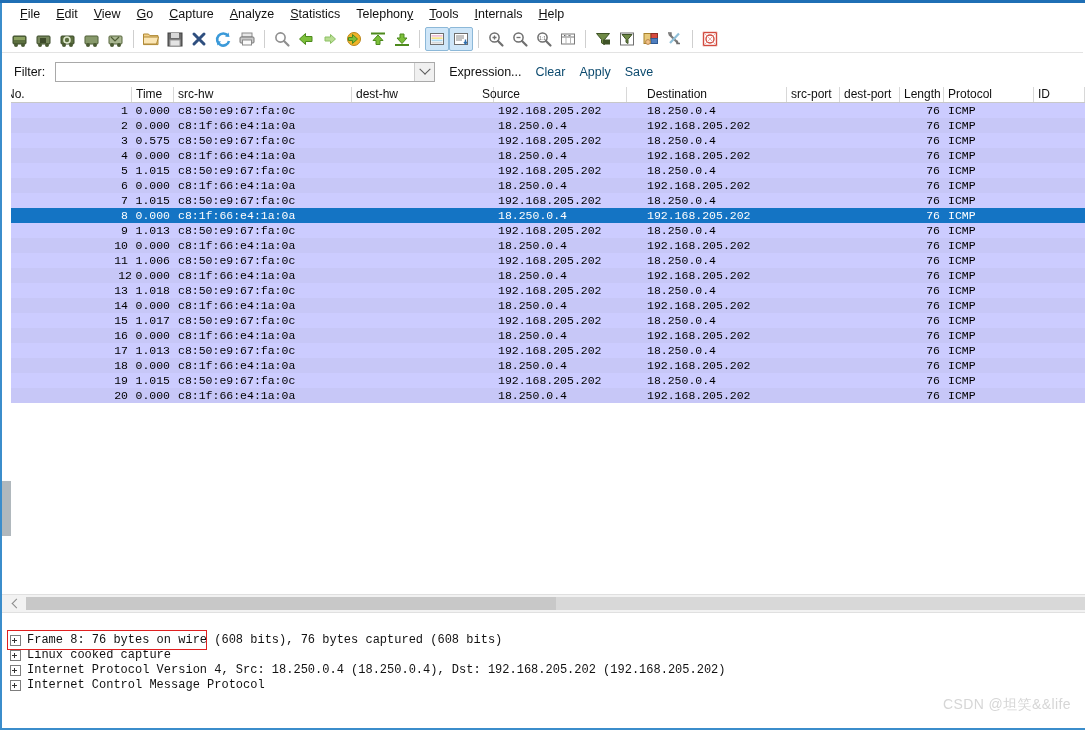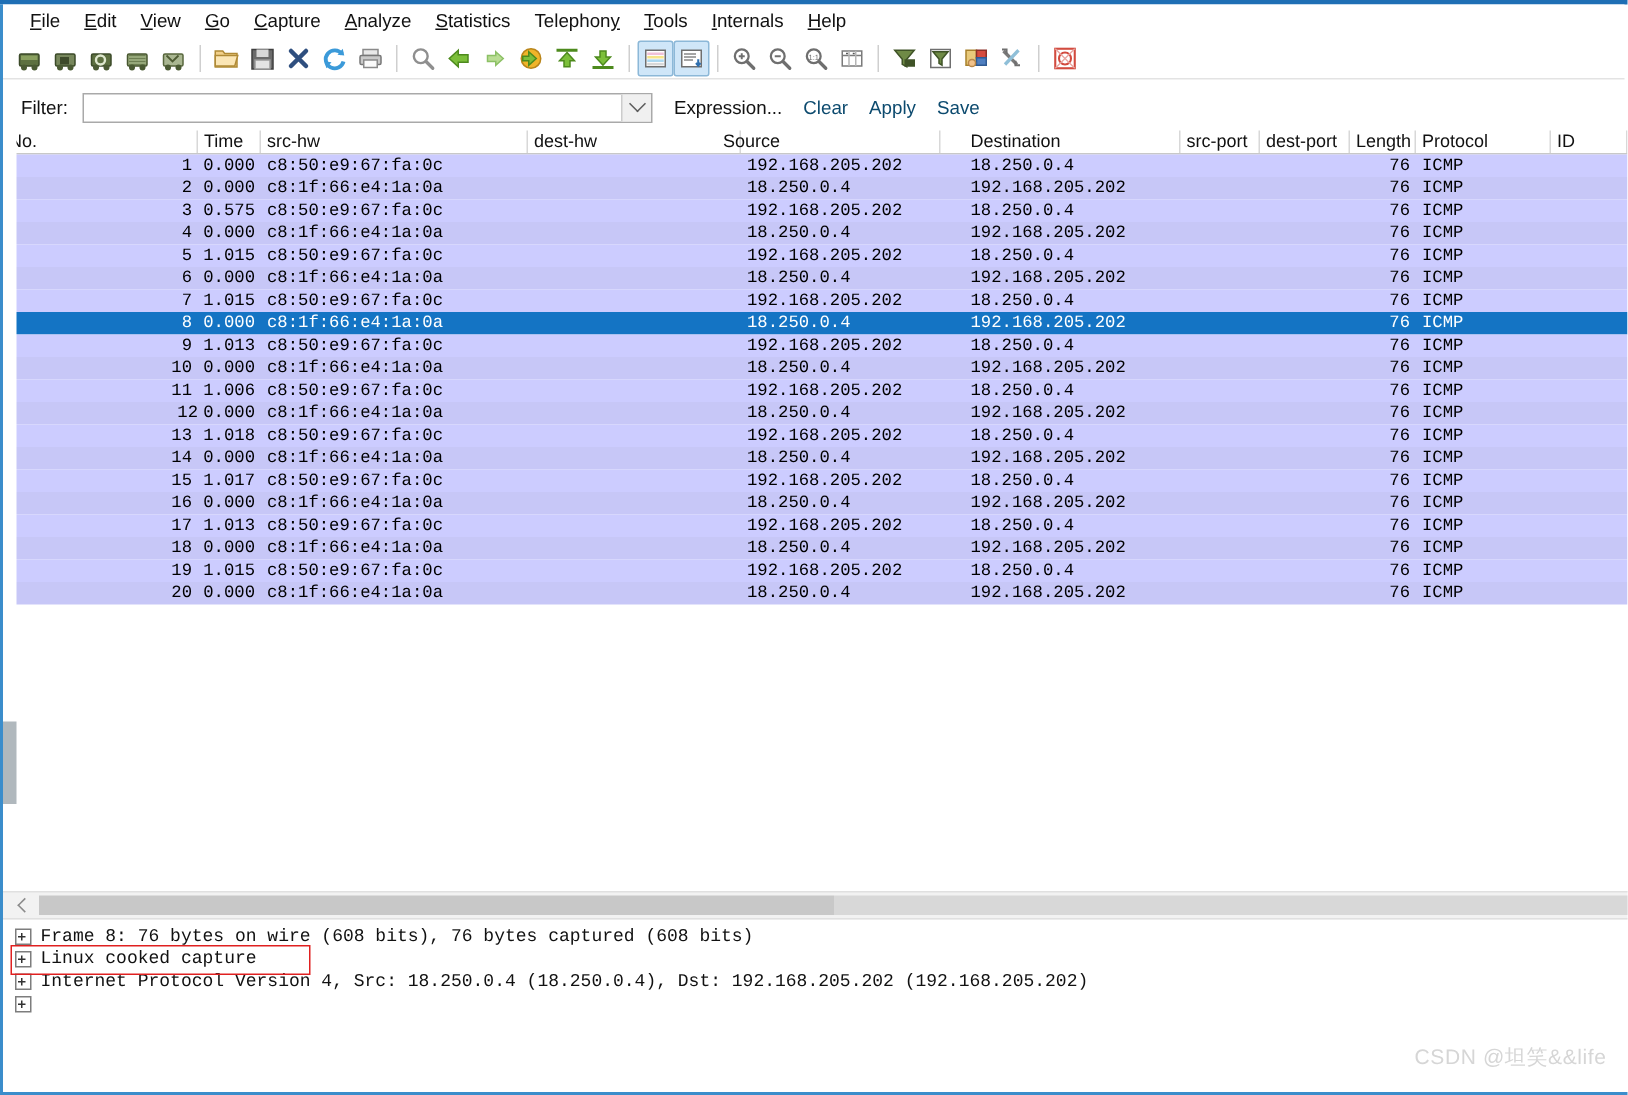--- a/index.html
+++ b/index.html
@@ -254,21 +254,21 @@
   }
 
   
   .detail-pane {
     position: absolute;
     left: 2px; top: 614px;
     width: 952px; height: 114px;
     background: #ffffff;
     font-family: "Liberation Mono", monospace;
     font-size: 12px;
-    padding-top: 3px;
+    padding-top: 19px;
     box-sizing: border-box;
   }
   .drow {
     position: relative;
     height: 15px;
     line-height: 15px;
     padding-left: 8px;
     white-space: nowrap;
     display: flex;
     align-items: center;
@@ -859,18 +859,19 @@
     <div class="drow">
       <span class="expander"></span>
       <span class="dtext">Linux cooked capture</span>
     </div>
     <div class="drow">
       <span class="expander"></span>
       <span class="dtext">Internet Protocol Version 4, Src: 18.250.0.4 (18.250.0.4), Dst: 192.168.205.202 (192.168.205.202)</span>
     </div>
     <div class="drow">
       <span class="expander"></span>
+      <span class="dtext">Internet Control Message Protocol</span>
     </div>
   </div>
 
 <div class="annot-box"></div>
 
 <div class="watermark">CSDN @坦笑&amp;&amp;life</div>
 
 </body></html>

